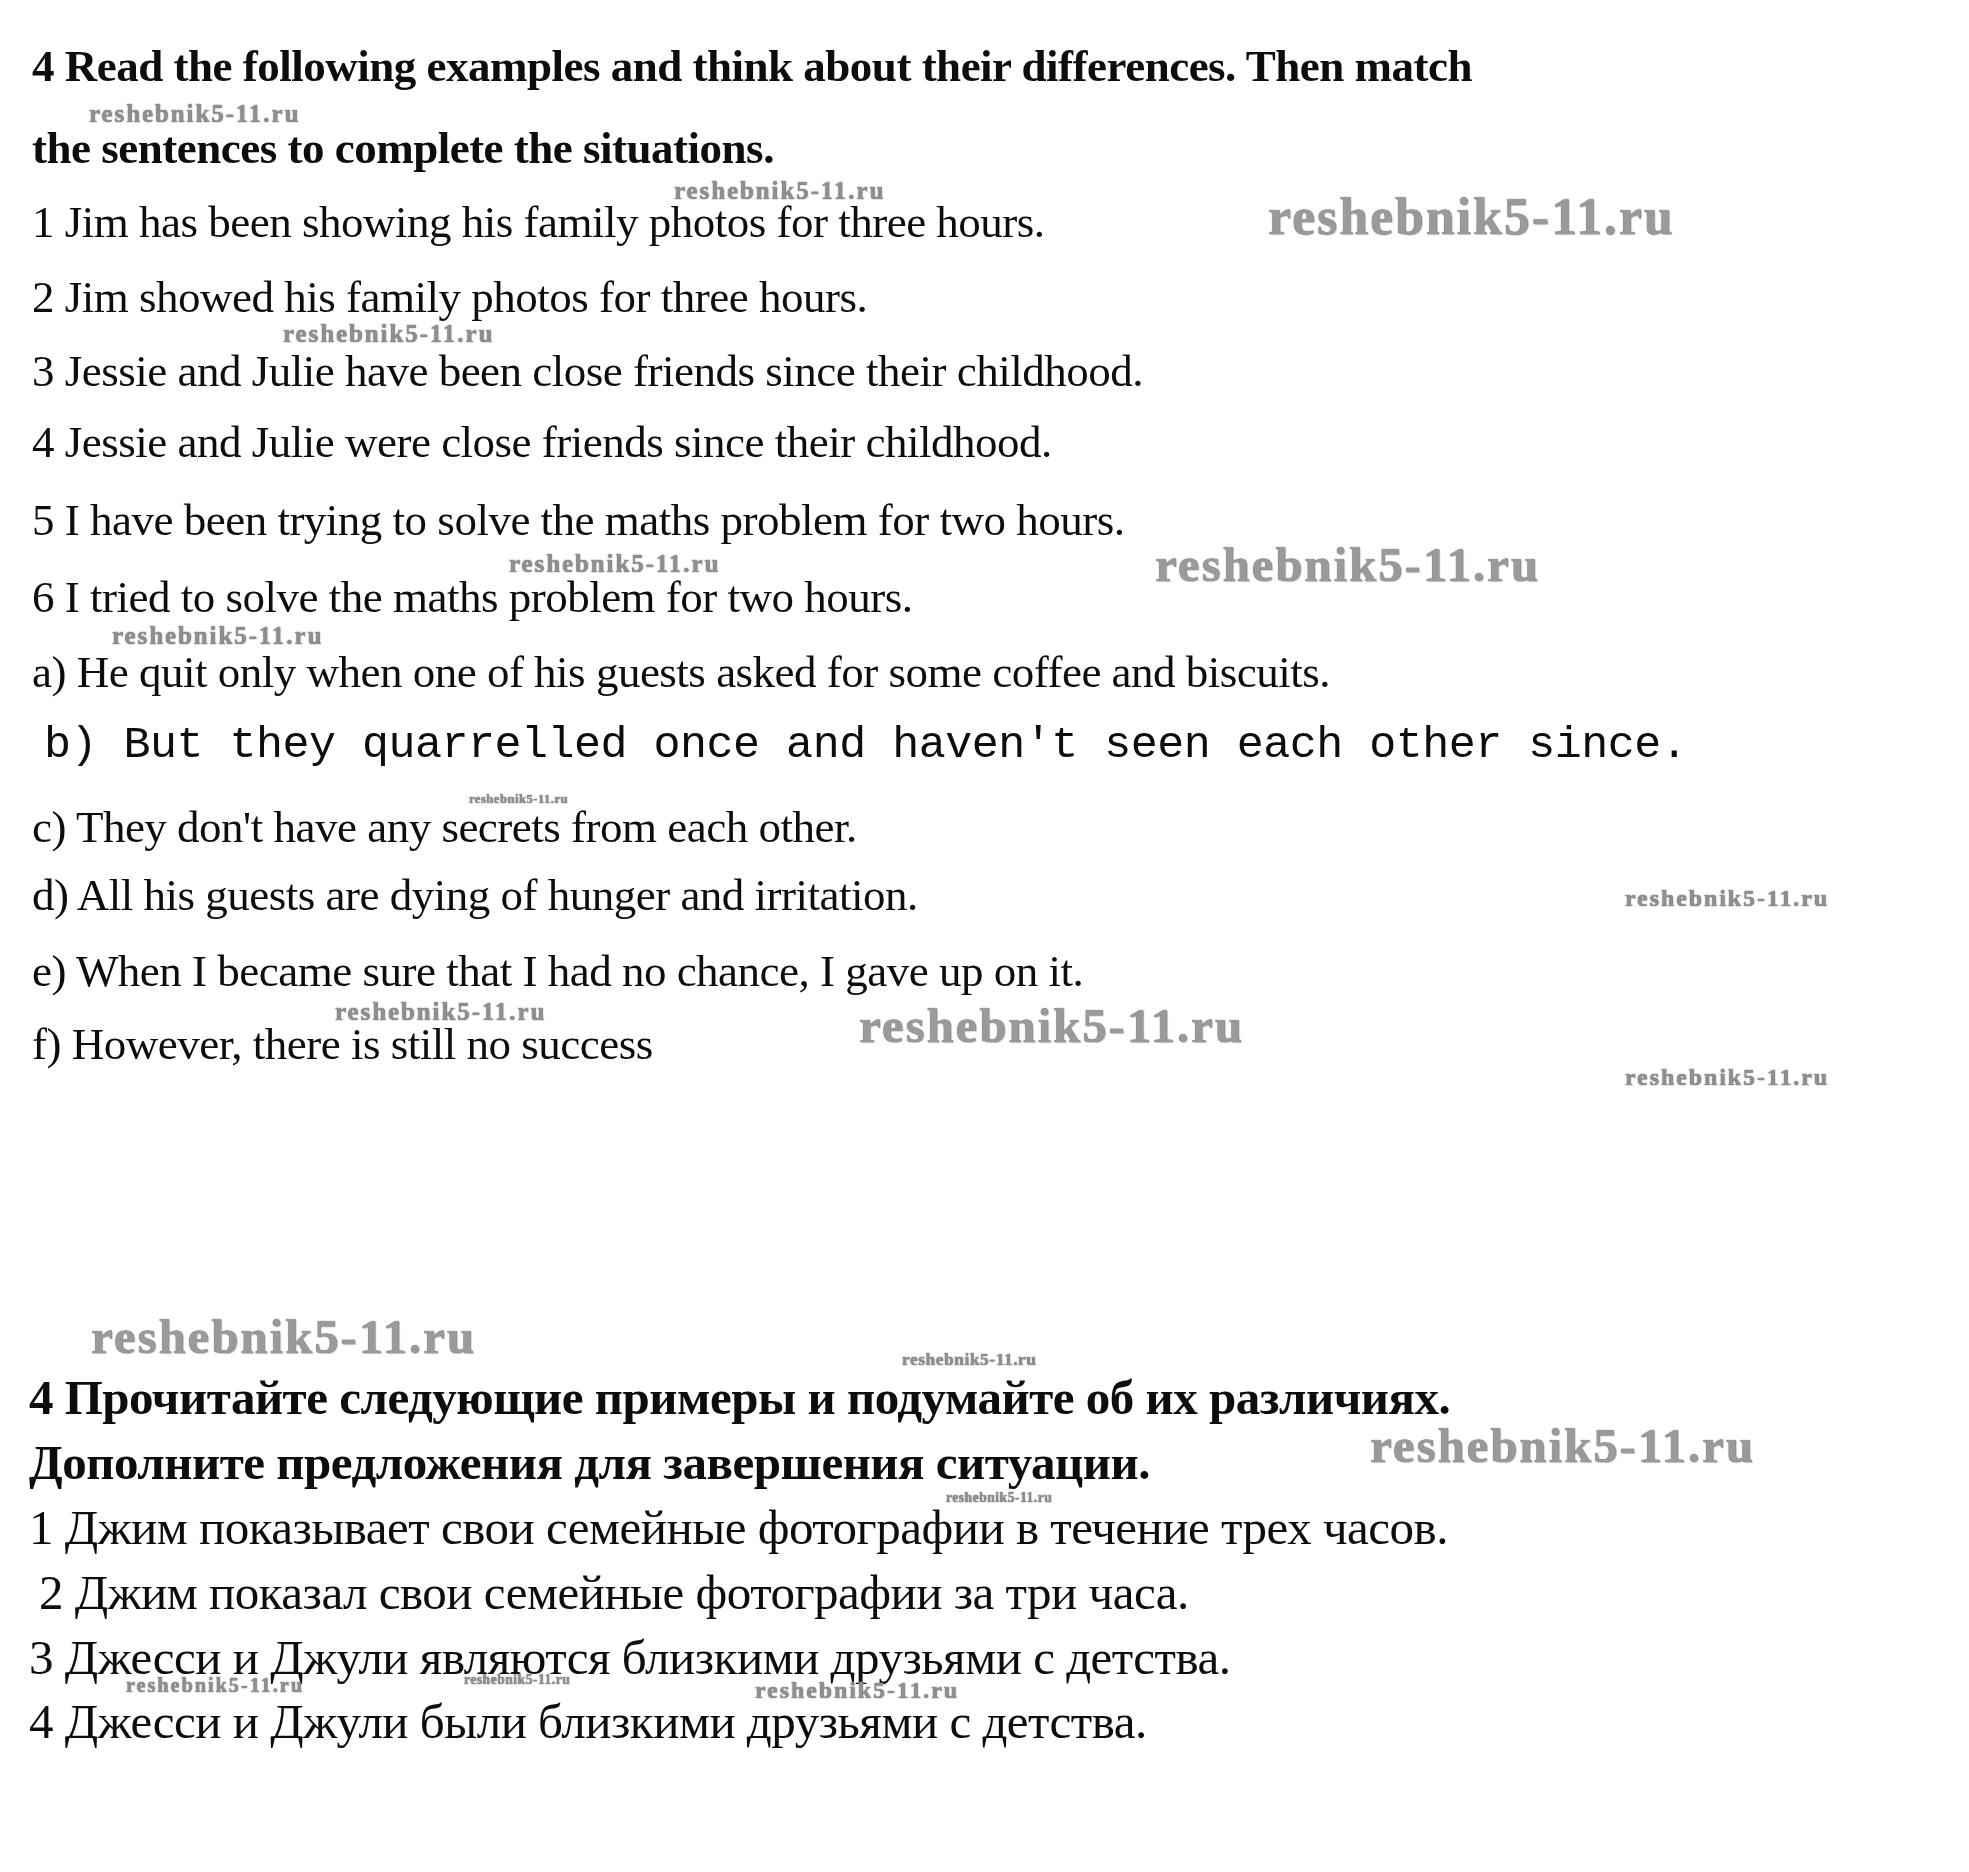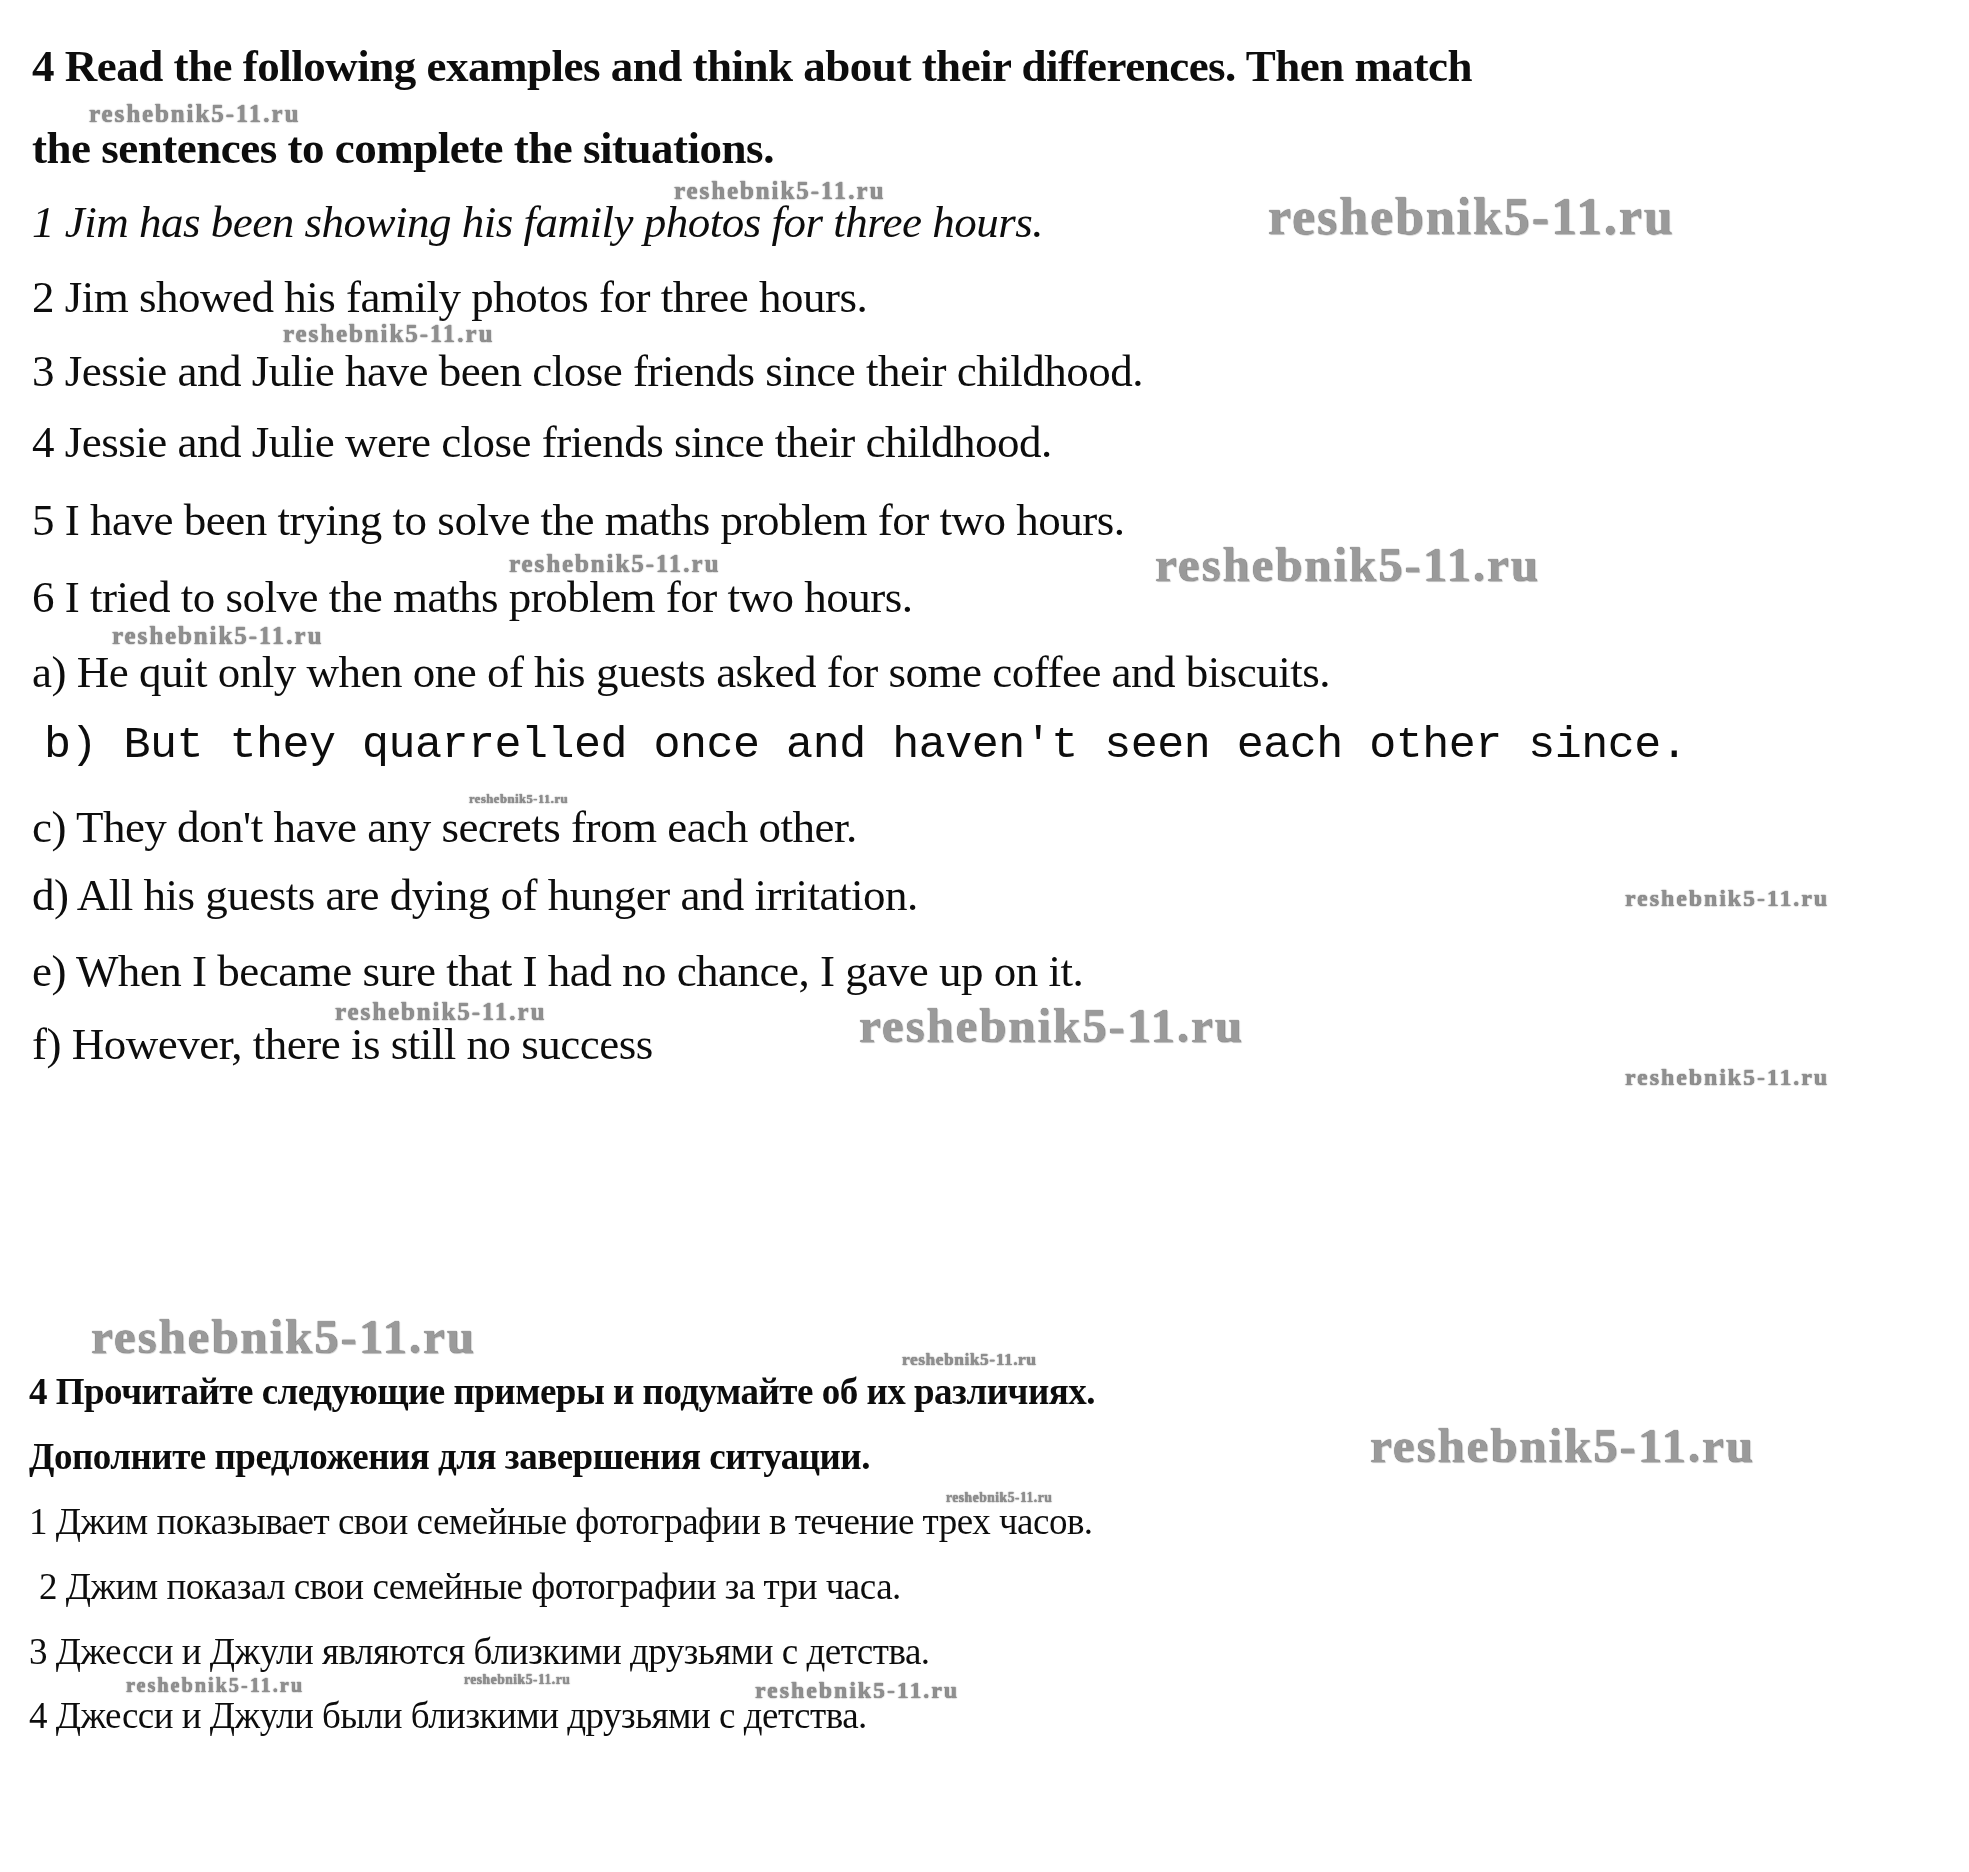--- a/index.html
+++ b/index.html
@@ -23,21 +23,21 @@
   }
   .line {
     position: absolute;
     white-space: nowrap;
     color: #0d0d0d;
     font-size: 45px;
     line-height: 1;
     letter-spacing: -0.5px;
   }
   .line.bold { font-weight: bold; }
-  .ru .line { font-size: 37px; }
+  .ru .line { font-size: 49px; }
   .wm {
     position: absolute;
     white-space: nowrap;
     font-family: "Liberation Serif", serif;
     font-weight: bold;
     line-height: 1;
     color: #8f8f8f;
     text-shadow: 0 0 1px #5a5a5a, 0 0 1.9px #b5b5b5;
     letter-spacing: 1.9px;
   }
@@ -48,21 +48,21 @@
 </style>
 </head>
 <body>
 
 <div class="page">
 
   <div>
     <div class="line bold" style="left:32px; top:44px;">4 Read the following examples and think about their differences. Then match</div>
     <div class="line bold" style="left:32px; top:126px;text-align:right;">the sentences to complete the situations.</div>
 
-    <div class="line" style="left:32px; top:200px;font-style:italic;">1 Jim has been showing his family photos for three hours.</div>
+    <div class="line" style="left:32px; top:200px;">1 Jim has been showing his family photos for three hours.</div>
     <div class="line" style="left:32px; top:275px;">2 Jim showed his family photos for three hours.</div>
     <div class="line" style="left:32px; top:349px;">3 Jessie and Julie have been close friends since their childhood.</div>
     <div class="line" style="left:32px; top:420px;">4 Jessie and Julie were close friends since their childhood.</div>
     <div class="line" style="left:32px; top:498px;">5 I have been trying to solve the maths problem for two hours.</div>
     <div class="line" style="left:32px; top:575px;">6 I tried to solve the maths problem for two hours.</div>
 
     <div class="line" style="left:32px; top:650px;">a) He quit only when one of his guests asked for some coffee and biscuits.</div>
     <div class="line" style="left:44px; top:723px;font-family:Liberation Mono, monospace;">b) But they quarrelled once and haven't seen each other since.</div>
     <div class="line" style="left:32px; top:805px;">c) They don't have any secrets from each other.</div>
     <div class="line" style="left:32px; top:873px;">d) All his guests are dying of hunger and irritation.</div>

